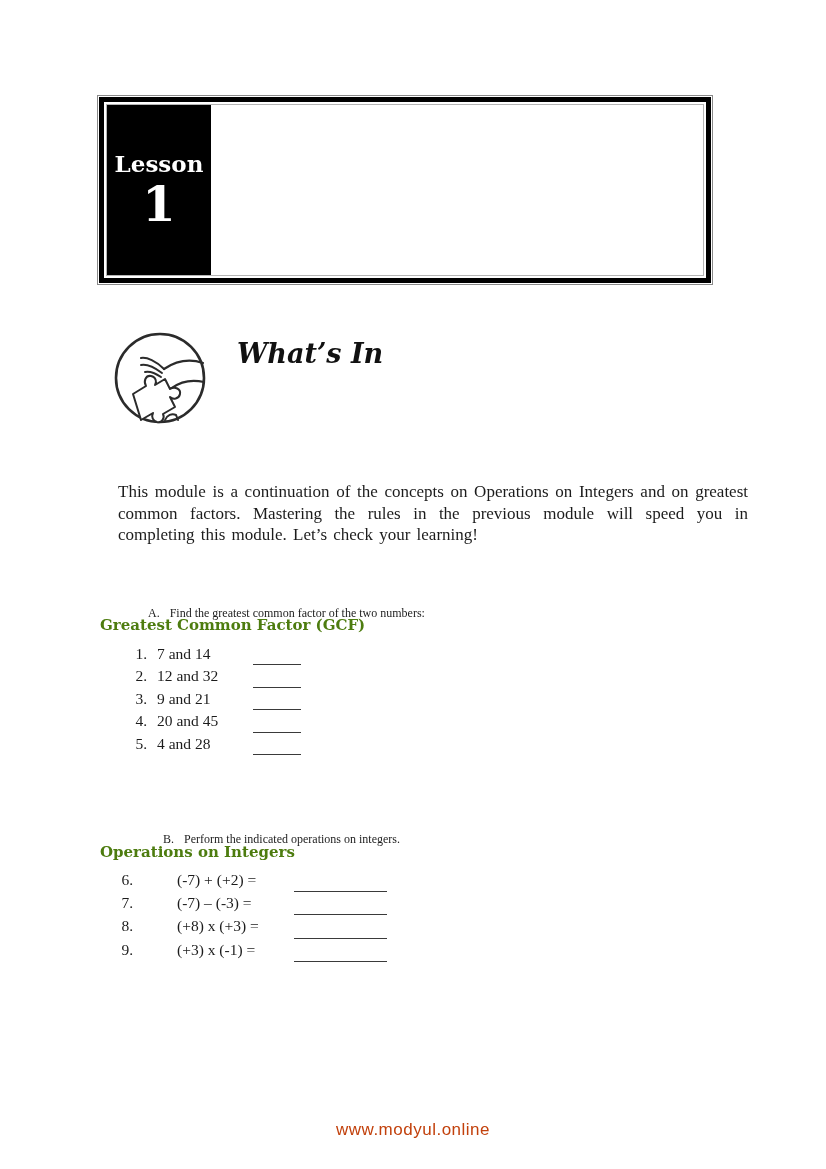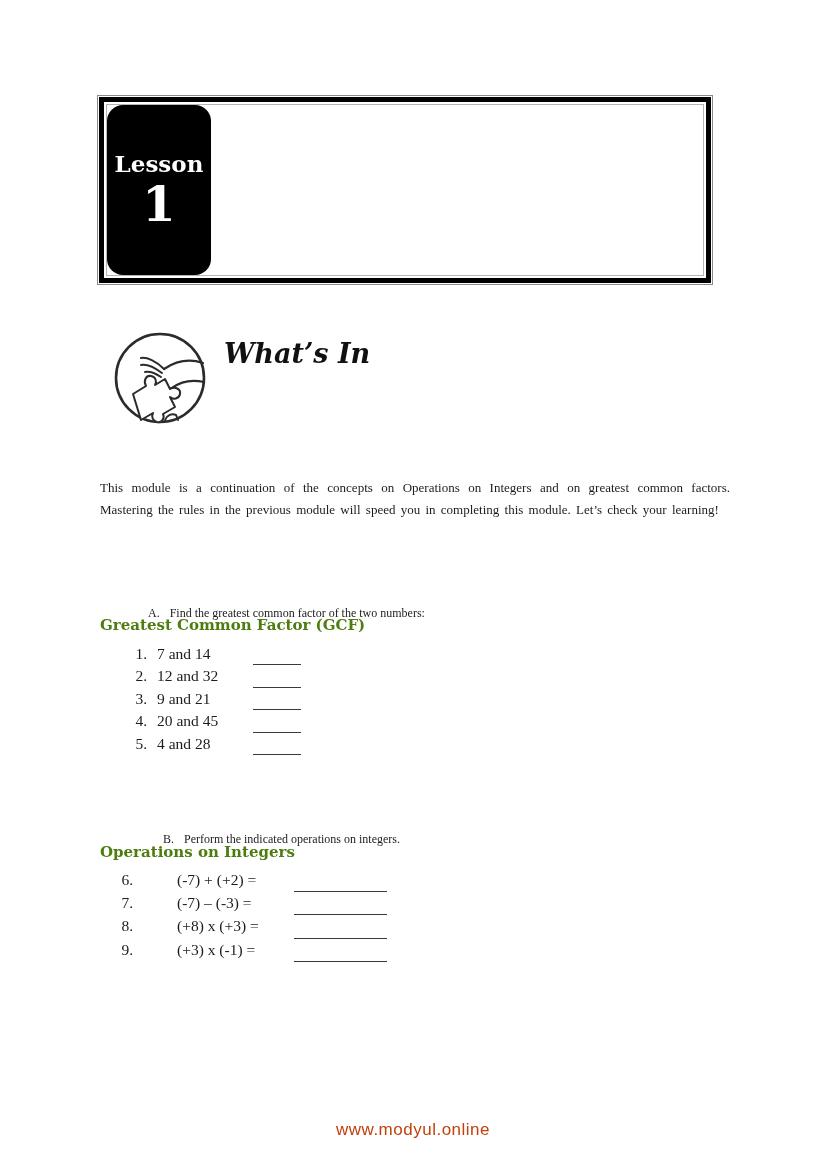--- a/index.html
+++ b/index.html
@@ -15,43 +15,43 @@
     outline:1px solid #8a8a8a; outline-offset:1px;
     padding:2px; background:#fff;
   }
   .lesson-header-inner {
     border:1px solid #b5b5b5; height:100%; box-sizing:border-box;
     display:flex; background:#fff;
   }
   .lesson-cell {
     width:104px; flex:0 0 104px; background:#000; color:#fff;
     display:flex; flex-direction:column; align-items:center; justify-content:center;
-    font-family:"DejaVu Serif", serif; font-weight:bold;border-radius:16px;
+    font-family:"DejaVu Serif", serif; font-weight:bold;
   }
   .lesson-cell .lesson-word { font-size:23px; line-height:26px; }
   .lesson-cell .lesson-num  { font-size:48px; line-height:50px; margin-top:2px; }
   .title-cell {
     flex:1; margin-left:3px; border-left:1px solid #333; padding:4px 4px 0 9px;
     font-family:"DejaVu Serif", serif; font-weight:bold;
     font-size:32px; line-height:41px; color:#000; letter-spacing:0.2px;
     display:flex; flex-direction:column; justify-content:center;
   }
 
   
   .whats-in-icon { position:absolute; left:112px; top:330px; width:96px; height:96px; }
   .whats-in-heading {
-    position:absolute; left:224px; top:338px;
+    position:absolute; left:237px; top:338px;
     font-family:"DejaVu Serif", serif; font-weight:bold; font-style:italic;
     font-size:27px; color:#111;
   }
 
   
   .intro-paragraph {
-    position:absolute; left:100px; top:464px; width:630px;
-    font-size:13px; line-height:21.5px; text-align:justify; word-spacing:2px;
+    position:absolute; left:118px; top:464px; width:630px;
+    font-size:17px; line-height:21.5px; text-align:justify; word-spacing:2px;
   }
 
   
   .section-heading {
     position:absolute; left:100px;
     font-family:"DejaVu Serif", serif; font-weight:bold; font-size:15px; color:#4d7c0f;margin-top:44px;
   }
   .heading-gcf { top:572px; }
   .heading-ops { top:799px; }
   .instruction { position:absolute; left:148px; font-size:12px; }

